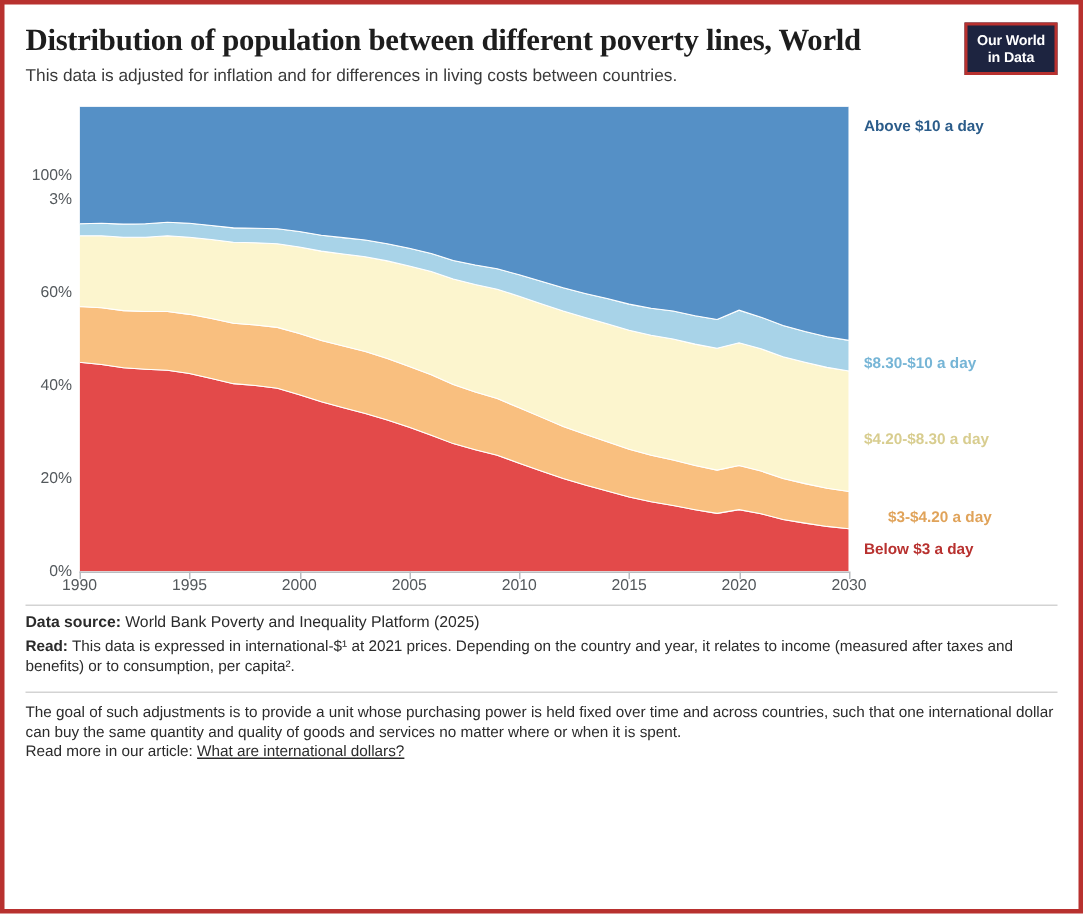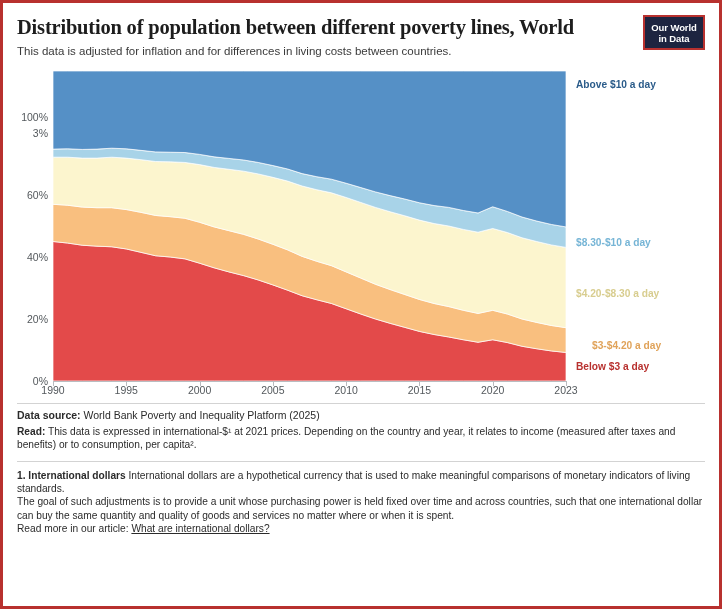--- a/index.html
+++ b/index.html
@@ -205,21 +205,21 @@
             <div class="xtick" style="left: 146.571px;">2000</div>
             <div class="xtickmark" style="left: 146.571px;"></div>
             <div class="xtick" style="left: 219.857px;">2005</div>
             <div class="xtickmark" style="left: 219.857px;"></div>
             <div class="xtick" style="left: 293.143px;">2010</div>
             <div class="xtickmark" style="left: 293.143px;"></div>
             <div class="xtick" style="left: 366.429px;">2015</div>
             <div class="xtickmark" style="left: 366.429px;"></div>
             <div class="xtick" style="left: 439.714px;">2020</div>
             <div class="xtickmark" style="left: 439.714px;"></div>
-            <div class="xtick" style="left: 513px;">2023</div>
+            <div class="xtick" style="left: 513px;">2030</div>
             <div class="xtickmark" style="left: 513px;"></div>
           </div>
       </div>
       <div id="serieslabels">
           <div class="series-label" style="color: rgb(184, 49, 47); left: 559px; top: 289.74px;">Below $3 a day</div>
           <div class="series-label" style="color: rgb(224, 163, 90); left: 559px; top: 269.08px; padding-left: 16px;">$3-$4.20 a day</div>
           <div class="series-label" style="color: rgb(216, 205, 143); left: 559px; top: 216.535px;">$4.20-$8.30 a day</div>
           <div class="series-label" style="color: rgb(118, 181, 214); left: 559px; top: 166.16px;">$8.30-$10 a day</div>
           <div class="series-label" style="color: rgb(43, 92, 138); left: 559px; top: 7.965px;">Above $10 a day</div>
         </div>
@@ -228,20 +228,19 @@
     <div id="sourcerow">
       <span id="datasource">Data source:</span><span id="datasource-val"> World Bank Poverty and Inequality Platform (2025)</span>
     </div>
 
     <div id="noterow">
       <span id="note-label">Read:</span><span> This data is expressed in international-$¹ at 2021 prices. Depending on the country and year, it relates to income (measured after taxes and benefits) or to consumption, per capita².</span>
     </div>
 
     <div id="footnotes">
         <div class="fn-block">
-          <p class="fn-p"><span class="fn-term">1. </span><span class="fn-term">International dollars</span><span> International dollars are a hypothetical currency that is used to make meaningful comparisons of monetary indicators of living standards.</span></p>
           <p class="fn-p">The goal of such adjustments is to provide a unit whose purchasing power is held fixed over time and across countries, such that one international dollar can buy the same quantity and quality of goods and services no matter where or when it is spent.</p>
           <p class="fn-p"><span>Read more in our article: </span><span class="fn-link">What are international dollars?</span></p>
         </div>
       </div>
 
   </div>
 </div>
 
 </body></html>

